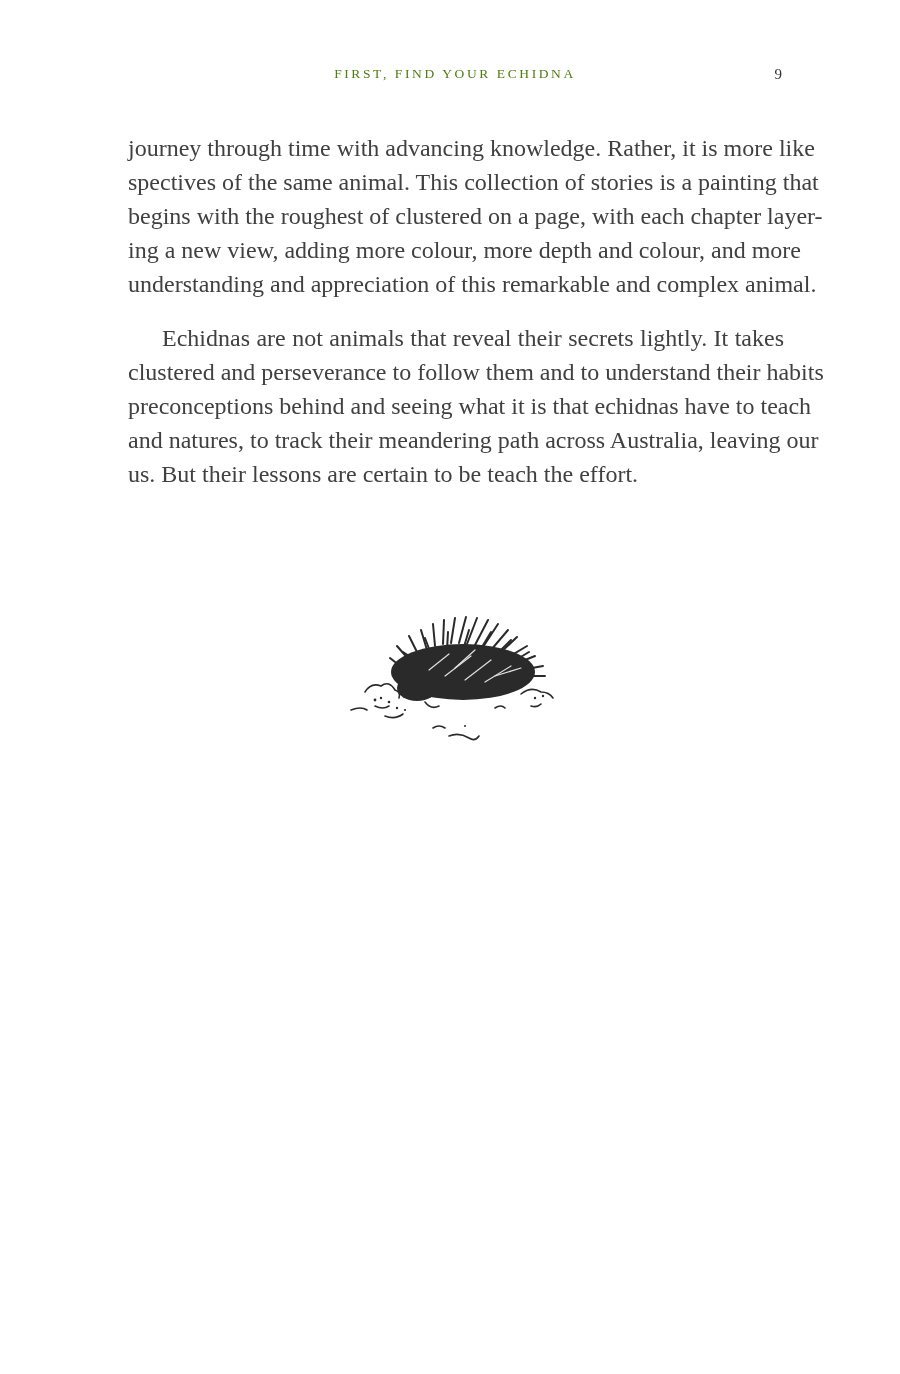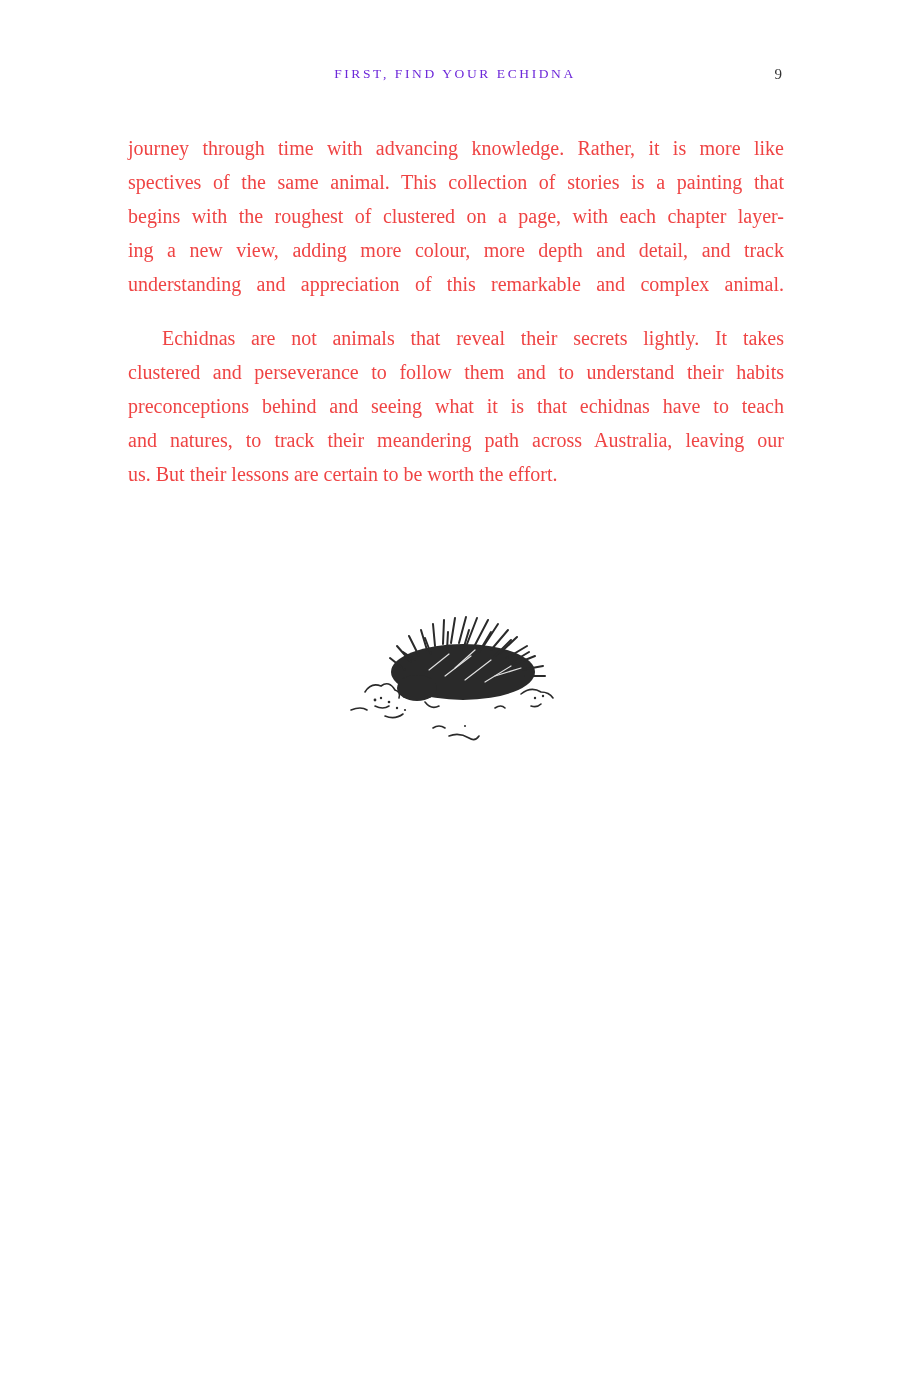--- a/index.html
+++ b/index.html
@@ -22,36 +22,36 @@
       width: 654px;
       height: 20px;
     }
     .running-title {
       position: absolute;
       left: 0;
       width: 654px;
       text-align: center;
       font-size: 13.5px;
       letter-spacing: 2.6px;
-      color: #6d28d9;
+      color: #4d7c0f;
     }
     .page-number {
       position: absolute;
       right: 0;
       font-size: 15px;
       color: #333;
     }
     .body-text {
       position: absolute;
       top: 131px;
       left: 128px;
       width: 656px;
-      font-size: 20px;
+      font-size: 24px;
       line-height: 34px;
-      color: #ef4444;
+      color: #404040;
     }
     .para {
       margin: 0;
       text-align: justify;
       text-align-last: left;
     }
     .para .line {
       display: block;
       text-align: justify;
       text-align-last: justify;
@@ -81,29 +81,29 @@
 <header class="running-head">
   <div class="running-title">FIRST, FIND YOUR ECHIDNA</div>
   <div class="page-number">9</div>
 </header>
 
 <main class="body-text">
   <p class="para">
     <span class="line first">journey through time with advancing knowledge. Rather, it is more like</span>
     <span class="line">spectives of the same animal. This collection of stories is a painting that</span>
     <span class="line">begins with the roughest of clustered on a page, with each chapter layer-</span>
-    <span class="line">ing a new view, adding more colour, more depth and detail, and track</span>
+    <span class="line">ing a new view, adding more colour, more depth and colour, and more</span>
     <span class="line">understanding and appreciation of this remarkable and complex animal.</span>
   </p>
   <p class="para indent">
     <span class="line first">Echidnas are not animals that reveal their secrets lightly. It takes</span>
     <span class="line">clustered and perseverance to follow them and to understand their habits</span>
     <span class="line">preconceptions behind and seeing what it is that echidnas have to teach</span>
     <span class="line">and natures, to track their meandering path across Australia, leaving our</span>
-    <span class="line last">us. But their lessons are certain to be worth the effort.</span>
+    <span class="line last">us. But their lessons are certain to be teach the effort.</span>
   </p>
 </main>
 
 <figure class="illustration" style="margin:0;">
   <svg width="230" height="140" viewBox="0 0 230 140" xmlns="http://www.w3.org/2000/svg">
     <title>Pen-and-ink sketch of a spiny echidna digging among small clods of earth</title>
     <g fill="#2a2a2a">
 
       <ellipse cx="118" cy="62" rx="72" ry="28"></ellipse>
       <ellipse cx="72" cy="78" rx="20" ry="13"></ellipse>

